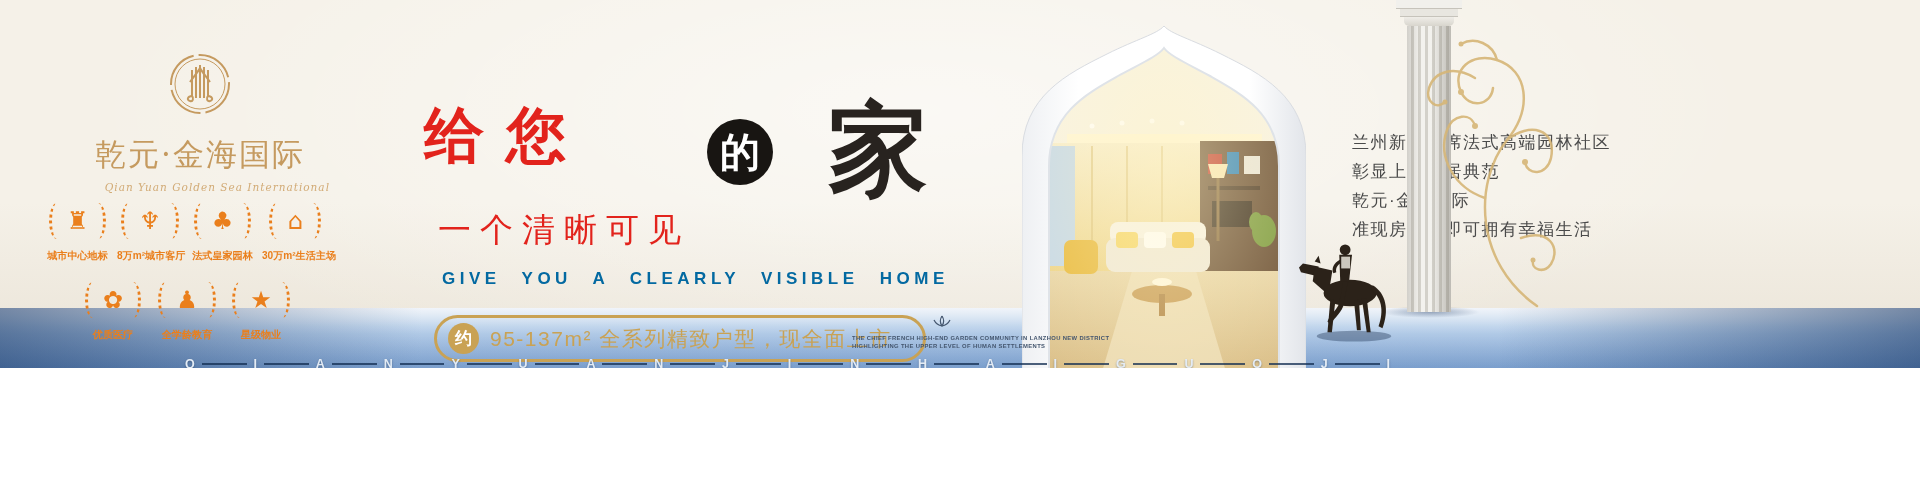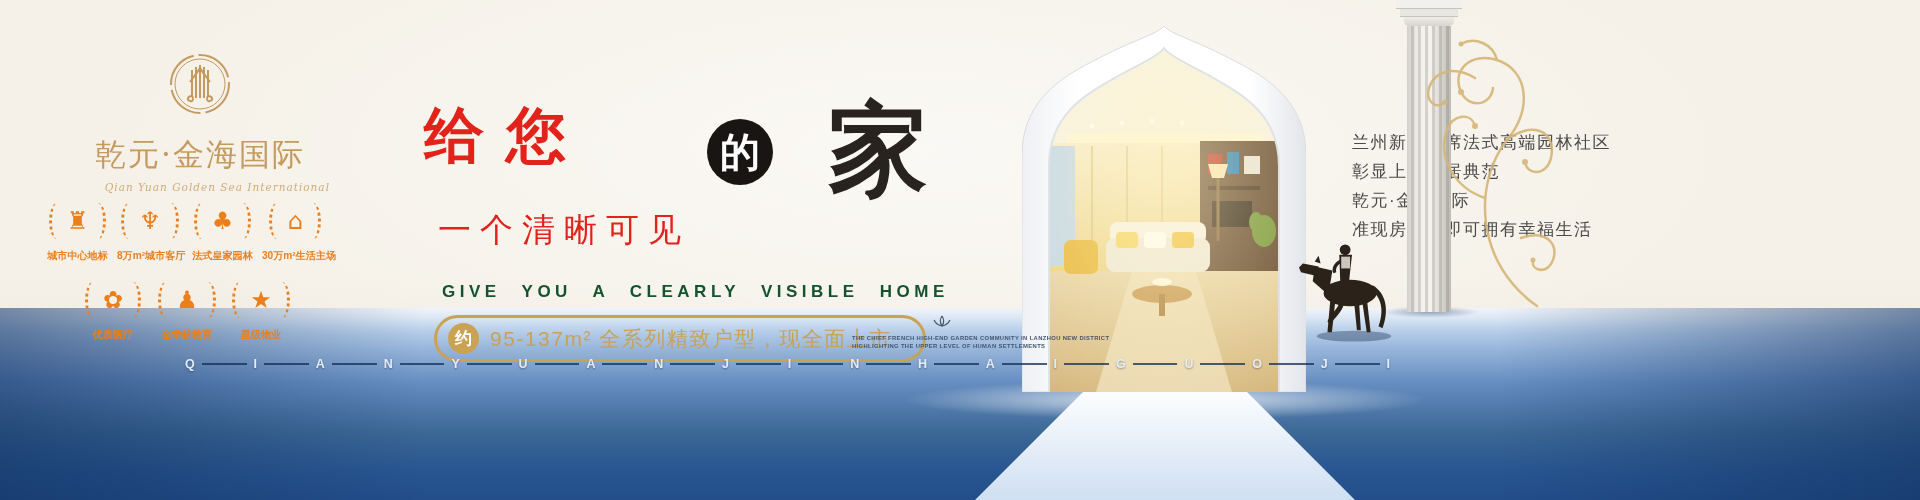--- a/index.html
+++ b/index.html
@@ -1,18 +1,18 @@
 <!DOCTYPE html>
 <html><head>
 <meta charset="utf-8">
 <style>
   * { margin:0; padding:0; box-sizing:border-box; }
   html,body { width:1920px; height:500px; overflow:hidden; }
   body { font-family:"Liberation Sans","DejaVu Sans",sans-serif; }
-  .stage { position:relative; width:1920px; height:500px; background:#f5f1e8; overflow:hidden; }
+  .stage { position:relative; width:1920px; height:368px; background:#f5f1e8; overflow:hidden; }
   .wall-tint { position:absolute; inset:0; background:
       radial-gradient(ellipse 1200px 400px at 48% 30%, rgba(255,255,255,.55), rgba(255,255,255,0) 70%),
       linear-gradient(180deg, rgba(240,234,222,.0) 55%, rgba(205,193,172,.28) 98%); }
 
   
   .floor { position:absolute; left:0; top:308px; width:1920px; height:192px;
       background:linear-gradient(180deg,#e9eff7 0%, #b9d0ea 10%, #6f97cb 38%, #44739f 65%, #30619f 85%, #2a5a99 100%); }
   .floor-vignette { position:absolute; inset:0; background:
       linear-gradient(90deg, rgba(16,48,96,.55) 0%, rgba(16,48,96,0) 22%, rgba(16,48,96,0) 78%, rgba(16,48,96,.55) 100%),
       linear-gradient(180deg, rgba(255,255,255,.35) 0%, rgba(255,255,255,0) 14%, rgba(10,40,88,.25) 100%); }
@@ -37,21 +37,21 @@
   .arc-l { border-left:3px dotted #ea7f1c; margin-right:2px; }
   .arc-r { border-right:3px dotted #ea7f1c; margin-left:2px; }
   .glyph { font-size:24px; line-height:1; font-family:"DejaVu Sans",sans-serif; }
   .badge-label { font-size:11px; color:#ea7f1c; margin-top:4px; white-space:nowrap; font-weight:bold; transform:scale(.92); }
   .badge-row2 { margin-top:14px; }
   .give-you { position:absolute; left:424px; top:96px; font-size:60px; letter-spacing:22px; color:#e2231c; font-weight:700; }
   .de-circle { position:absolute; left:707px; top:119px; width:66px; height:66px; border-radius:50%; background:#181512;
       display:flex; align-items:center; justify-content:center; color:#fff; font-size:40px; font-weight:700; }
   .home-char { position:absolute; left:828px; top:84px; font-size:100px; color:#28231f; font-weight:700; }
   .line2 { position:absolute; left:438px; top:208px; font-size:33px; letter-spacing:9px; color:#e2231c; font-weight:400; }
-  .eng-line { position:absolute; left:442px; top:282px; font-size:17px; letter-spacing:4.5px; word-spacing:12px; color:#14532d; font-weight:700; }
+  .eng-line { position:absolute; left:442px; top:269px; font-size:17px; letter-spacing:4.5px; word-spacing:12px; color:#0369a1; font-weight:700; }
 
   
   .pill { position:absolute; left:434px; top:315px; width:492px; height:47px; border:3px solid #c9a254; border-radius:26px;
       display:flex; align-items:center; padding-left:11px; background:rgba(255,255,255,.0); }
   .pill-circle { width:31px; height:31px; border-radius:50%; background:#c9a254; color:#fff; font-size:17px; font-weight:bold;
       display:flex; align-items:center; justify-content:center; flex:0 0 auto; }
   .pill-text { color:#c9a254; font-size:21px; letter-spacing:1.5px; margin-left:11px; white-space:nowrap; }
 
   
   .arch { position:absolute; left:1022px; top:26px; width:284px; height:366px; }

